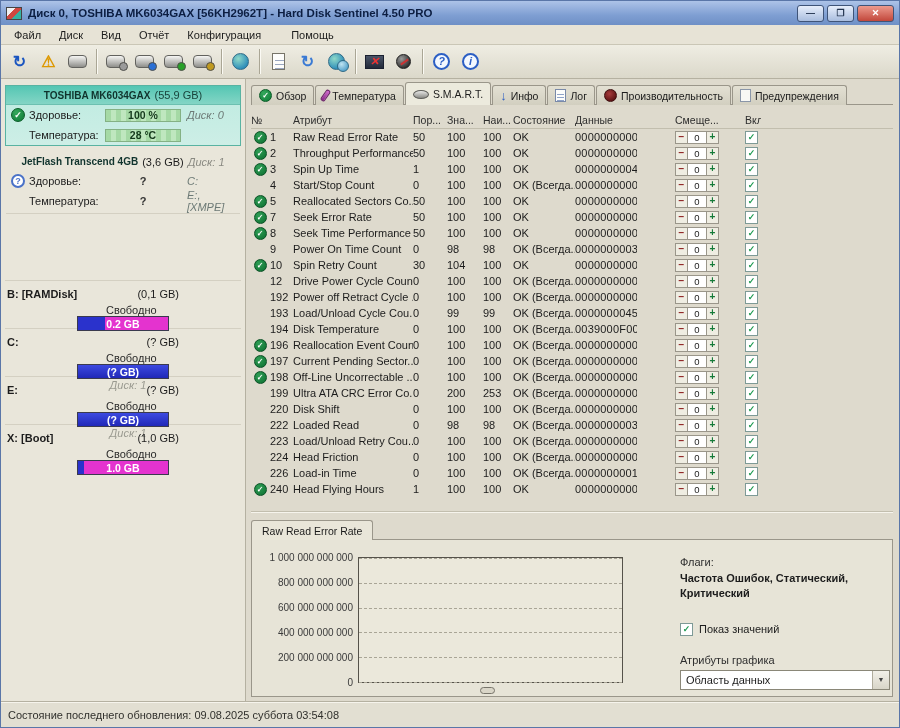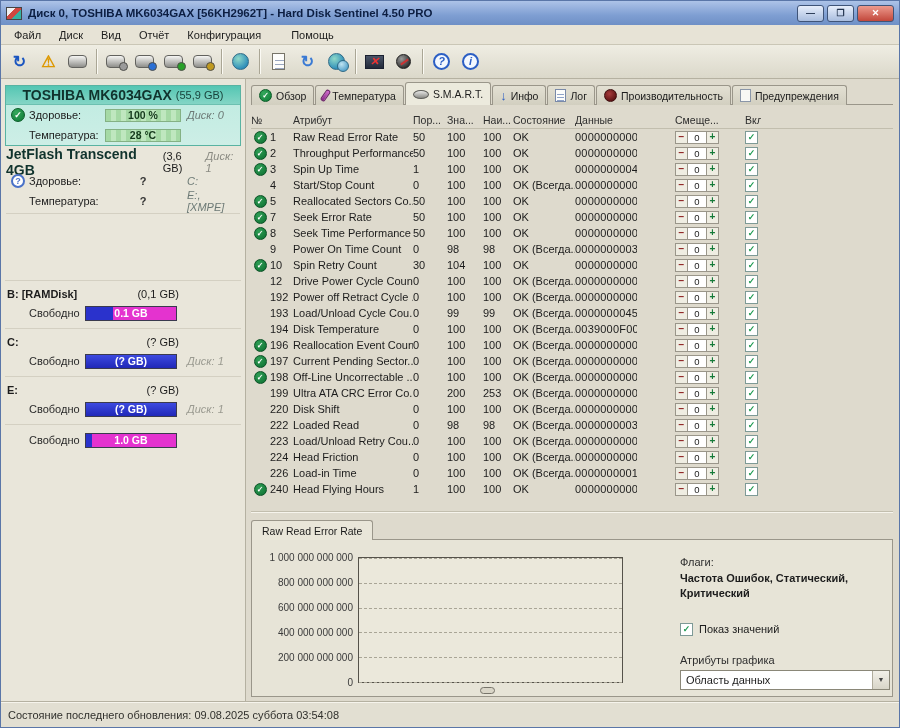--- a/index.html
+++ b/index.html
@@ -33,41 +33,41 @@
   .i-badge { width:17px; height:17px; border-radius:50%; border:2px solid #2b5ec4; background:#f3f8ff; color:#2b5ec4; font-weight:bold; font-size:11px; display:flex; align-items:center; justify-content:center; line-height:1; }
 
   
   .main { flex:1; display:flex; min-height:0; }
   .sidebar { width:245px; flex:none; background:#e9e6da; border-right:1px solid #b5b1a1; padding:6px 4px 0 4px; overflow:hidden; }
   .content { flex:1; padding:3px 6px 0 5px; position:relative; min-width:0; }
 
   
   .disk-sel { border:1px solid #59b3a2; background:linear-gradient(#bdebe0,#cdeee6); margin-bottom:6px; }
   .disk-sel-head { height:19px; background:linear-gradient(#55c6b3,#83d5c5); display:flex; align-items:center; justify-content:center; gap:4px; border-bottom:1px solid #6cc0b0; }
-  .disk-head-title { font-weight:bold; font-size:14px; color:#10332d; }
+  .disk-head-title { font-weight:bold; font-size:10px; color:#10332d; }
   .disk-head-size { font-size:11px; color:#19443c; }
   .srow { display:flex; align-items:center; height:20px; padding:0 5px; }
   .srow .lbl { width:76px; flex:none; }
   .srow .note { width:54px; flex:none; text-align:left; font-style:italic; color:#6d7a76; padding-left:6px; }
   .ic-ok { width:14px; height:14px; border-radius:50%; background:radial-gradient(circle at 35% 30%,#35a85c,#0d7a35); border:1px solid #0a5c28; color:#fff; font-size:9px; font-weight:bold; display:flex; align-items:center; justify-content:center; flex:none; margin-right:4px; }
   .ic-q { width:14px; height:14px; border-radius:50%; background:#fff; border:2px solid #4a72c8; color:#4a72c8; font-size:9px; font-weight:bold; display:flex; align-items:center; justify-content:center; flex:none; margin-right:4px; }
   .srow .sp-ind { width:18px; flex:none; }
   .hbar { flex:1; height:13px; border:1px solid #84b184; background:repeating-linear-gradient(90deg,#a5d9a5 0 5px,#bfe7bf 5px 10px); display:flex; align-items:center; justify-content:center; font-weight:bold; font-size:10.5px; color:#15391c; }
   .qval { flex:1; text-align:center; font-weight:bold; color:#333; }
   .disk-plain { margin:2px 1px 0 1px; padding-bottom:2px; border-bottom:1px solid #d4d0c2; }
   .disk-plain-head { height:19px; display:flex; align-items:center; justify-content:center; gap:4px; }
   .disk-plain-head .din { font-style:italic; color:#8a8a82; }
 
   
   .volumes { margin-top:66px; }
   .vol { padding:4px 2px 6px 2px; border-top:1px solid #d4d0c2; }
   .vol-head { display:flex; height:17px; align-items:center; }
   .vol-name { font-weight:bold; flex:1; }
   .vol-size { margin-right:60px; }
-  .vol-barrow { display:flex; align-items:center; height:18px; margin-top:2px; }
+  .vol-barrow { display:flex; align-items:center; height:18px; margin-top:2px;flex-direction:column; }
   .vol-free { margin-left:22px; width:56px; flex:none; color:#2a2a2a; }
   .vbar { width:92px; height:15px; flex:none; border:1px solid #3a3a4e; display:flex; align-items:center; justify-content:center; color:#fff; font-weight:bold; font-size:10.5px; }
   .vb-blue { background:linear-gradient(#3c49e0,#2028b8); }
   .vb-magenta { background:linear-gradient(90deg,#2a32cc 0 7%,#e433cf 7%); }
   .vb-split { background:linear-gradient(90deg,#2a32cc 0 30%,#e433cf 30%); }
   .vol-note { font-style:italic; color:#9a9a90; margin-left:10px; }
 
   
   .tabs { display:flex; align-items:flex-end; height:23px; gap:1px; }
   .tab { display:flex; align-items:center; gap:4px; height:20px; padding:0 7px; background:linear-gradient(#e3e0d3,#d2cfc0); border:1px solid #9a968a; border-bottom:none; border-radius:3px 3px 0 0; font-size:10.5px; white-space:nowrap; }
@@ -252,21 +252,21 @@
       </div>
 
       <div class="volumes">
           <div class="vol">
           <div class="vol-head">
             <span class="vol-name">B: [RAMDisk]</span>
             <span class="vol-size">(0,1 GB)</span>
           </div>
           <div class="vol-barrow">
             <span class="vol-free">Свободно</span>
-            <span class="vbar vb-split">0.1 GB</span>
+            <span class="vbar vb-split">0.2 GB</span>
             <span class="vol-note"></span>
           </div>
         </div>
           <div class="vol">
           <div class="vol-head">
             <span class="vol-name">C:</span>
             <span class="vol-size">(? GB)</span>
           </div>
           <div class="vol-barrow">
             <span class="vol-free">Свободно</span>
@@ -279,20 +279,24 @@
             <span class="vol-name">E:</span>
             <span class="vol-size">(? GB)</span>
           </div>
           <div class="vol-barrow">
             <span class="vol-free">Свободно</span>
             <span class="vbar vb-blue">(? GB)</span>
             <span class="vol-note">Диск: 1</span>
           </div>
         </div>
           <div class="vol">
+          <div class="vol-head">
+            <span class="vol-name">X: [Boot]</span>
+            <span class="vol-size">(1,0 GB)</span>
+          </div>
           <div class="vol-barrow">
             <span class="vol-free">Свободно</span>
             <span class="vbar vb-magenta">1.0 GB</span>
             <span class="vol-note"></span>
           </div>
         </div>
         </div>
 
     </div>
 

